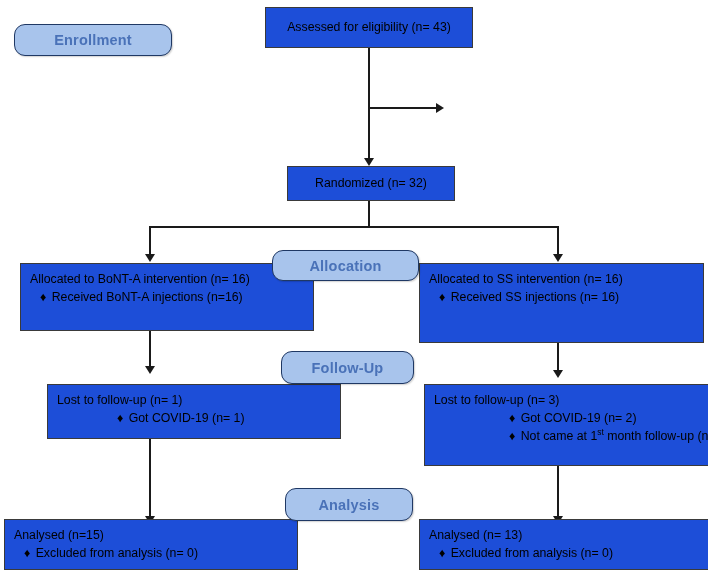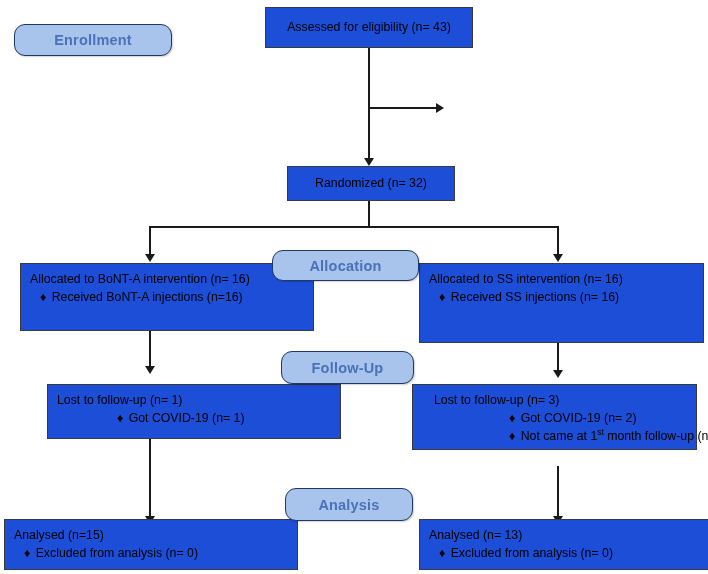--- a/index.html
+++ b/index.html
@@ -193,21 +193,21 @@
 
   <div class="box" style="left:4px; top:384px; width:294px; height:55px;margin-left:43px;">
     <div class="inner">
       <div class="line-item">Lost to follow-up (n= 1)</div>
       <div class="line-item indent-2">
         <span class="bullet">♦</span><span>Got COVID-19 (n= 1)</span>
       </div>
     </div>
   </div>
 
-  <div class="box" style="left:412px; top:384px; width:285px; height:66px;padding-left:12px;">
+  <div class="box" style="left:424px; top:384px; width:285px; height:82px;">
     <div class="inner">
       <div class="line-item">Lost to follow-up (n= 3)</div>
       <div class="line-item indent-3">
         <span class="bullet">♦</span><span>Got COVID-19 (n= 2)</span>
       </div>
       <div class="line-item indent-3">
         <span class="bullet">♦</span><span>Not came at 1</span><sup>st</sup><span> month follow-up (n= 1)</span>
       </div>
     </div>
   </div>

